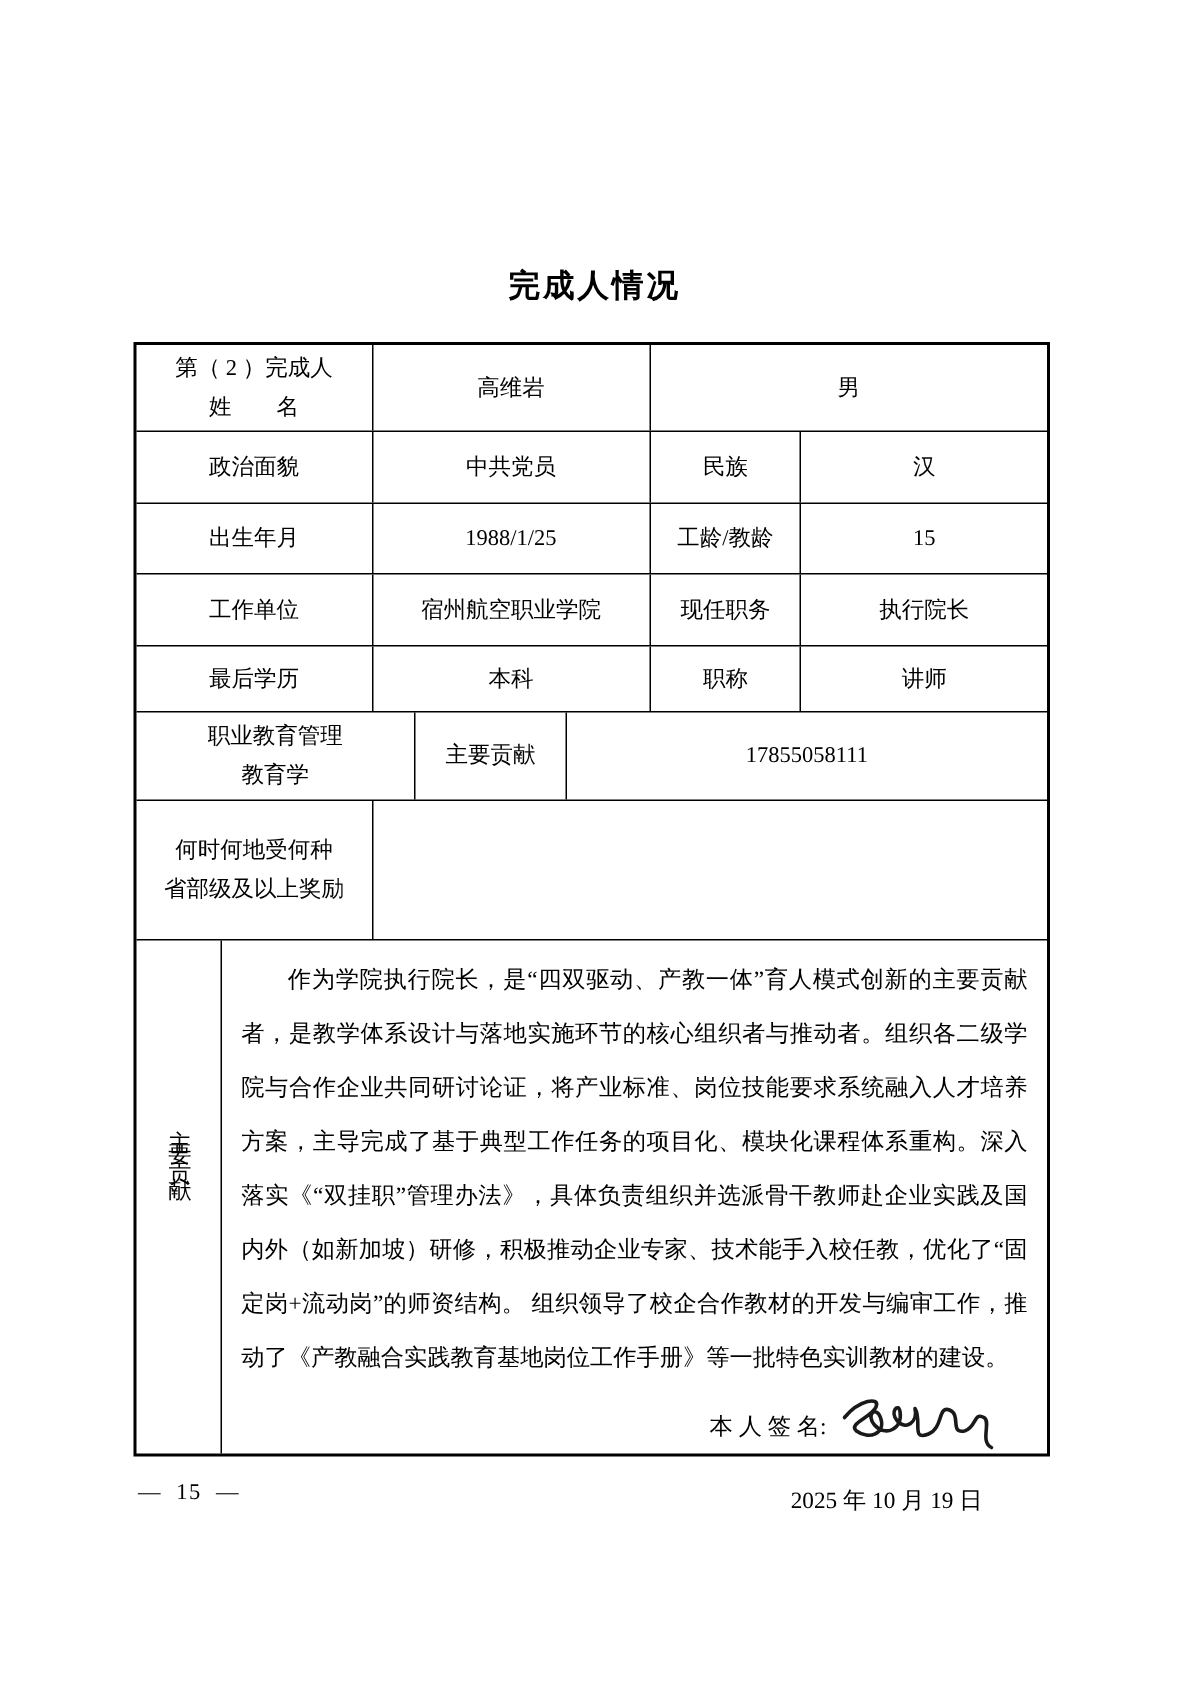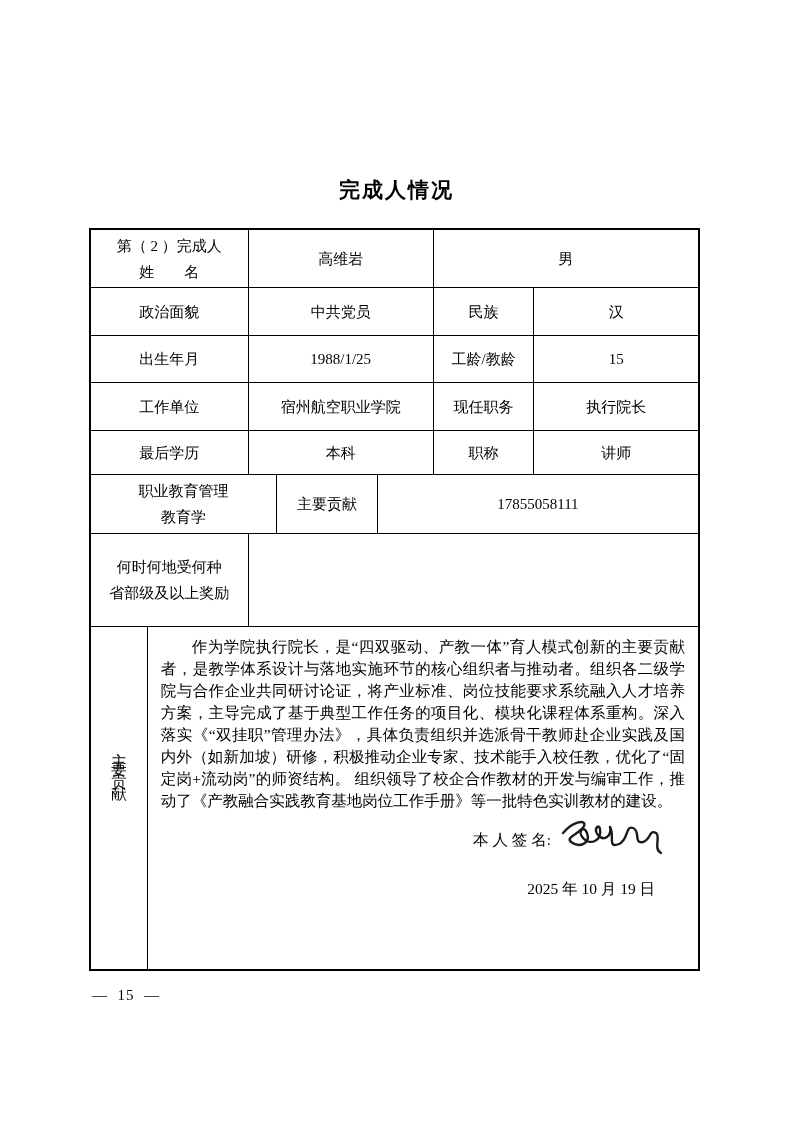--- a/index.html
+++ b/index.html
@@ -67,21 +67,21 @@
   }
   .contribution-cell {
     flex: 1 1 auto;
     border-left: 1px solid #000;
     padding: 9px 13px 0 13px;
     display: block;
     text-align: left;
   }
   .contribution-text {
     font-size: 15.5px;
-    line-height: 22px;
+    line-height: 36px;
     text-align: justify;
     text-indent: 2em;
   }
   .sig-line {
     display: flex;
     align-items: center;
     justify-content: flex-end;
     padding-right: 18px;
     margin-top: 4px;
     height: 48px;

